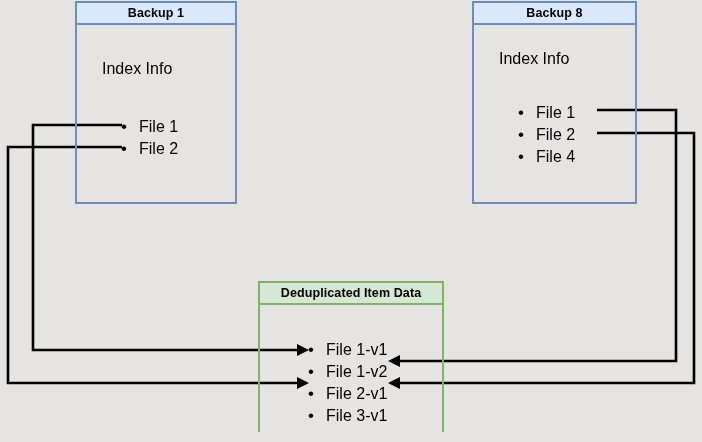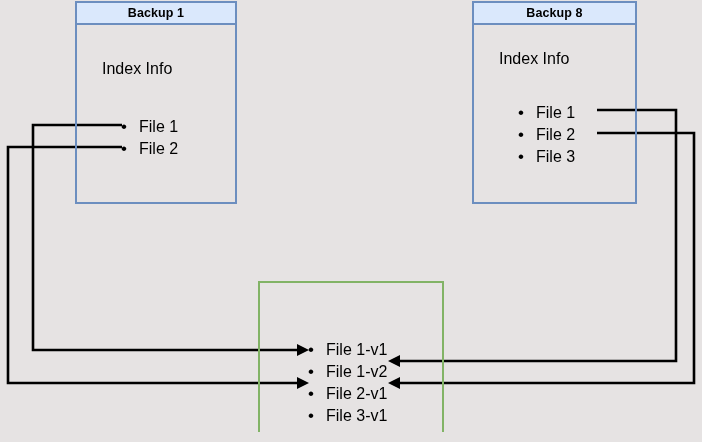--- a/index.html
+++ b/index.html
@@ -139,25 +139,26 @@
       <li>File 2</li>
     </ul>
   </div>
 
   <div class="box blue" style="left:472px; top:1px; width:165px; height:203px;">
     <div class="box-header blue">Backup 8</div>
     <div class="box-title" style="left:25px; top:47px;">Index Info</div>
     <ul class="file-list" style="left:44px; top:99px;">
       <li>File 1</li>
       <li>File 2</li>
-      <li>File 3</li>
+      <li>File 4</li>
     </ul>
   </div>
 
   <div class="box green" style="left:258px; top:281px; width:186px; height:161px;">
+    <div class="box-header green">Deduplicated Item Data</div>
     <ul class="file-list" style="left:48px; top:56px;">
       <li>File 1-v1</li>
       <li>File 1-v2</li>
       <li>File 2-v1</li>
       <li>File 3-v1</li>
     </ul>
   </div>
 
 </div>
 

